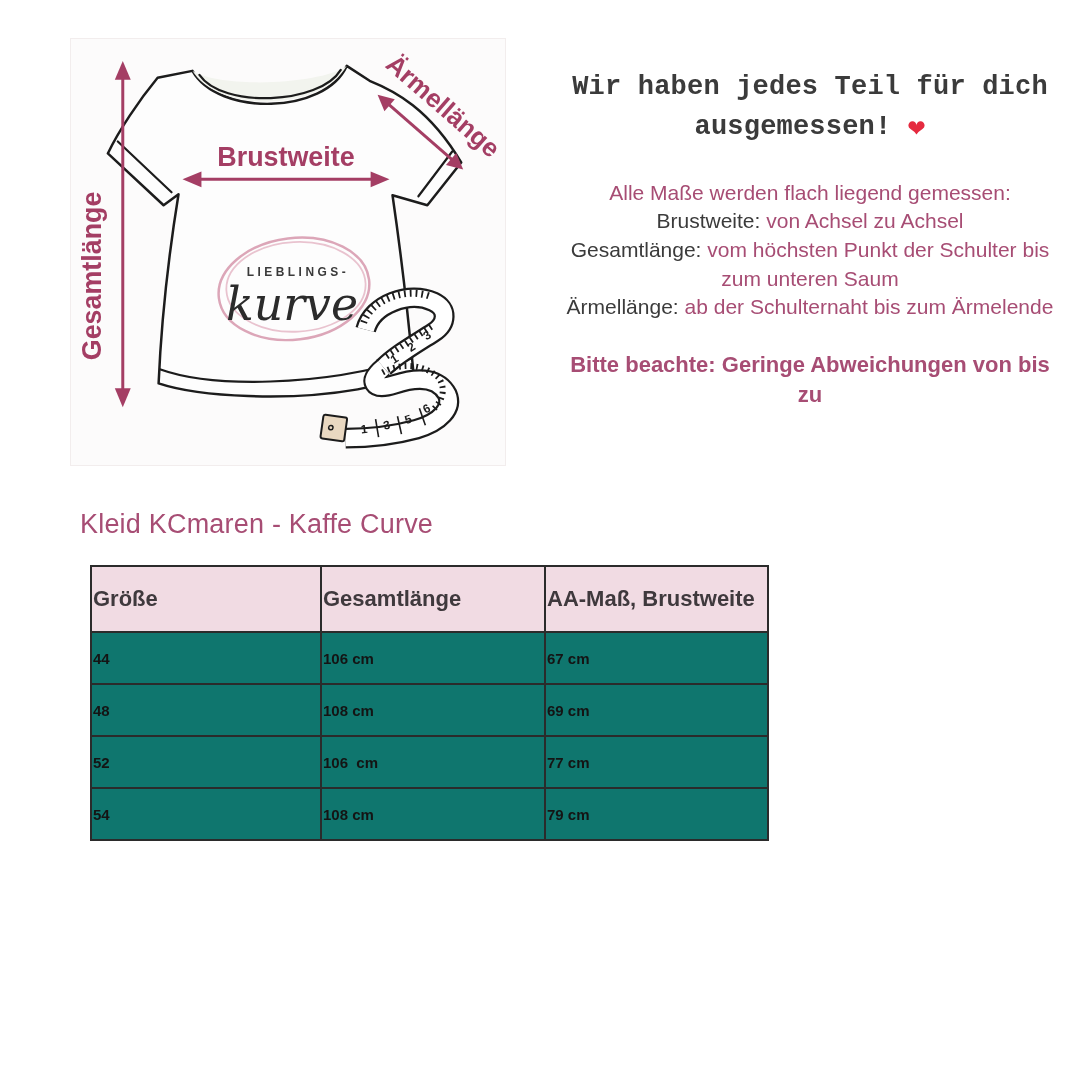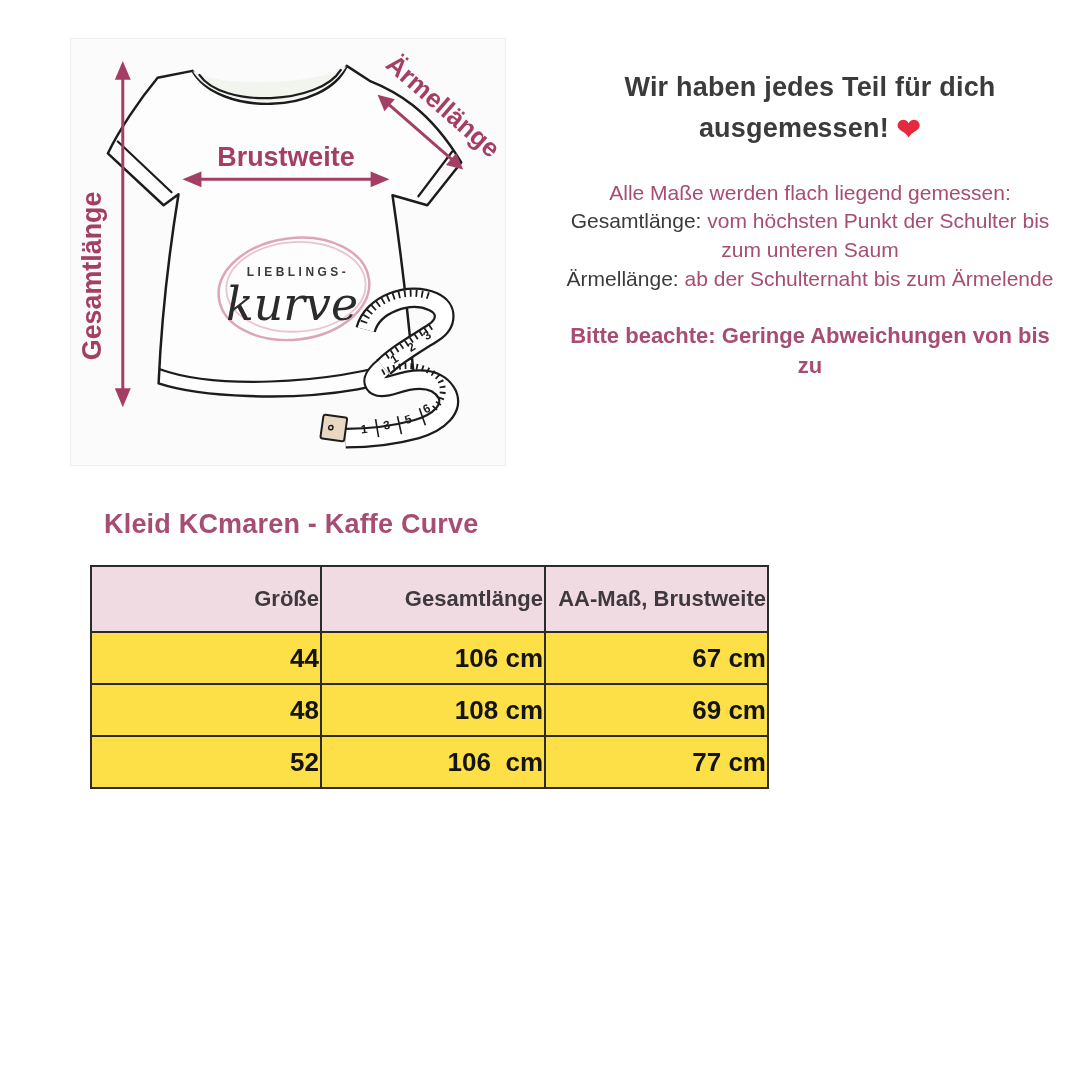--- a/index.html
+++ b/index.html
@@ -11,47 +11,47 @@
   .illustration{
     position:absolute;left:70px;top:38px;width:436px;height:428px;
     background:#fcfbfb;border:1px solid #f2eded;box-sizing:border-box;
   }
   .illustration svg{display:block;width:100%;height:100%;}
   
   .info-block{
     position:absolute;left:560px;top:68px;width:500px;text-align:center;
   }
   .info-heading{
-    font-size:27px;font-weight:bold;color:#3b3b3b;line-height:1.48;letter-spacing:.2px;
+    font-size:27px;font-weight:bold;color:#3b3b3b;line-height:1.48;letter-spacing:.2px;font-family:Liberation Mono, monospace;
   }
   .heart{color:#e52a3f;font-size:29px;vertical-align:-2px;}
   .measure-info{
     margin-top:28px;font-size:21px;font-weight:normal;line-height:1.36;color:#a74d74;
   }
   .measure-info .dark{color:#3b3b3b;}
   .note{
     margin-top:28px;font-size:22px;font-weight:bold;line-height:1.36;color:#a74d74;
   }
   
   .section-title{
-    position:absolute;left:104px;top:509px;
-    font-size:27px;font-weight:bold;color:#a74d74;letter-spacing:.2px;
+    position:absolute;left:80px;top:509px;
+    font-size:27px;font-weight:normal;color:#a74d74;letter-spacing:.2px;
   }
   table.size-table{
     position:absolute;left:90px;top:565px;width:677px;
     border-collapse:collapse;table-layout:fixed;
   }
   .size-table th,.size-table td{
-    border:2px solid #2b2b2b;text-align:right;vertical-align:middle;
+    border:2px solid #2b2b2b;text-align:left;vertical-align:middle;
   }
   .size-table th{
     background:#f1dbe3;height:62px;font-size:22px;font-weight:bold;color:#3f393d;
   }
   .size-table td{
-    background:#fde047;height:48px;font-size:26px;font-weight:bold;color:#141414;
+    background:#0f766e;height:48px;font-size:15px;font-weight:bold;color:#141414;
     white-space:pre-wrap;
     margin-left:34px;
   }
 </style>
 </head>
 <body>
 
 <div class="illustration">
   <svg viewBox="0 0 436 428">
 
@@ -138,20 +138,21 @@
 <div class="info-block">
   <div class="info-heading">
     <span>Wir haben jedes Teil für dich</span><br>
     <span>ausgemessen!</span>
     <span class="heart">❤</span>
   </div>
 
   <div class="measure-info">
     <div>Alle Maße werden flach liegend gemessen:</div>
     <div>
+        <div><span class="dark">Brustweite:</span><span> von Achsel zu Achsel</span></div>
         <div><span class="dark">Gesamtlänge:</span><span> vom höchsten Punkt der Schulter bis zum unteren Saum</span></div>
         <div><span class="dark">Ärmellänge:</span><span> ab der Schulternaht bis zum Ärmelende</span></div>
       </div>
   </div>
 
   <div class="note">
     <span>Bitte beachte: Geringe Abweichungen von bis zu</span><br>
   </div>
 </div>
 
@@ -179,14 +180,19 @@
       <tr>
         <td>48</td>
         <td>108 cm</td>
         <td>69 cm</td>
       </tr>
       <tr>
         <td>52</td>
         <td>106  cm</td>
         <td>77 cm</td>
       </tr>
+      <tr>
+        <td>54</td>
+        <td>108 cm</td>
+        <td>79 cm</td>
+      </tr>
     </tbody>
 </table>
 
 </body></html>

